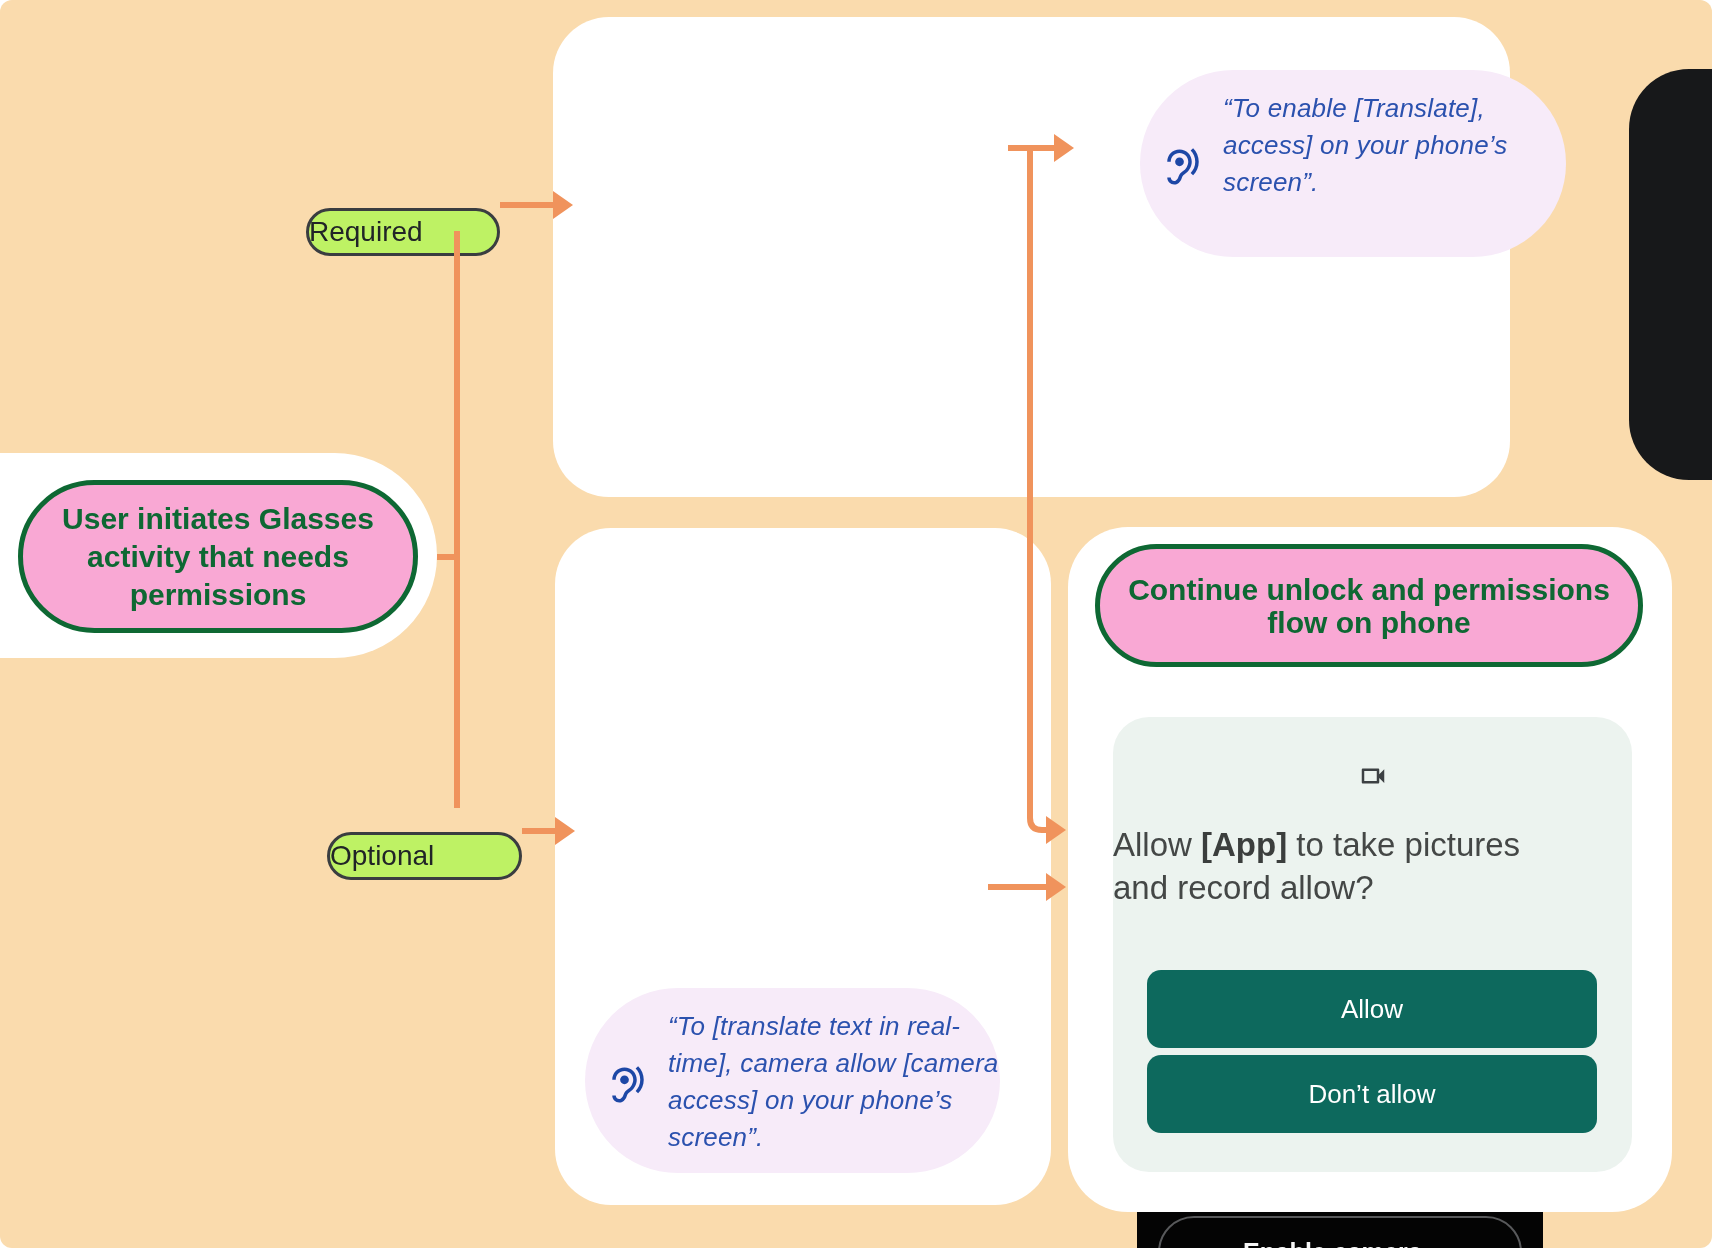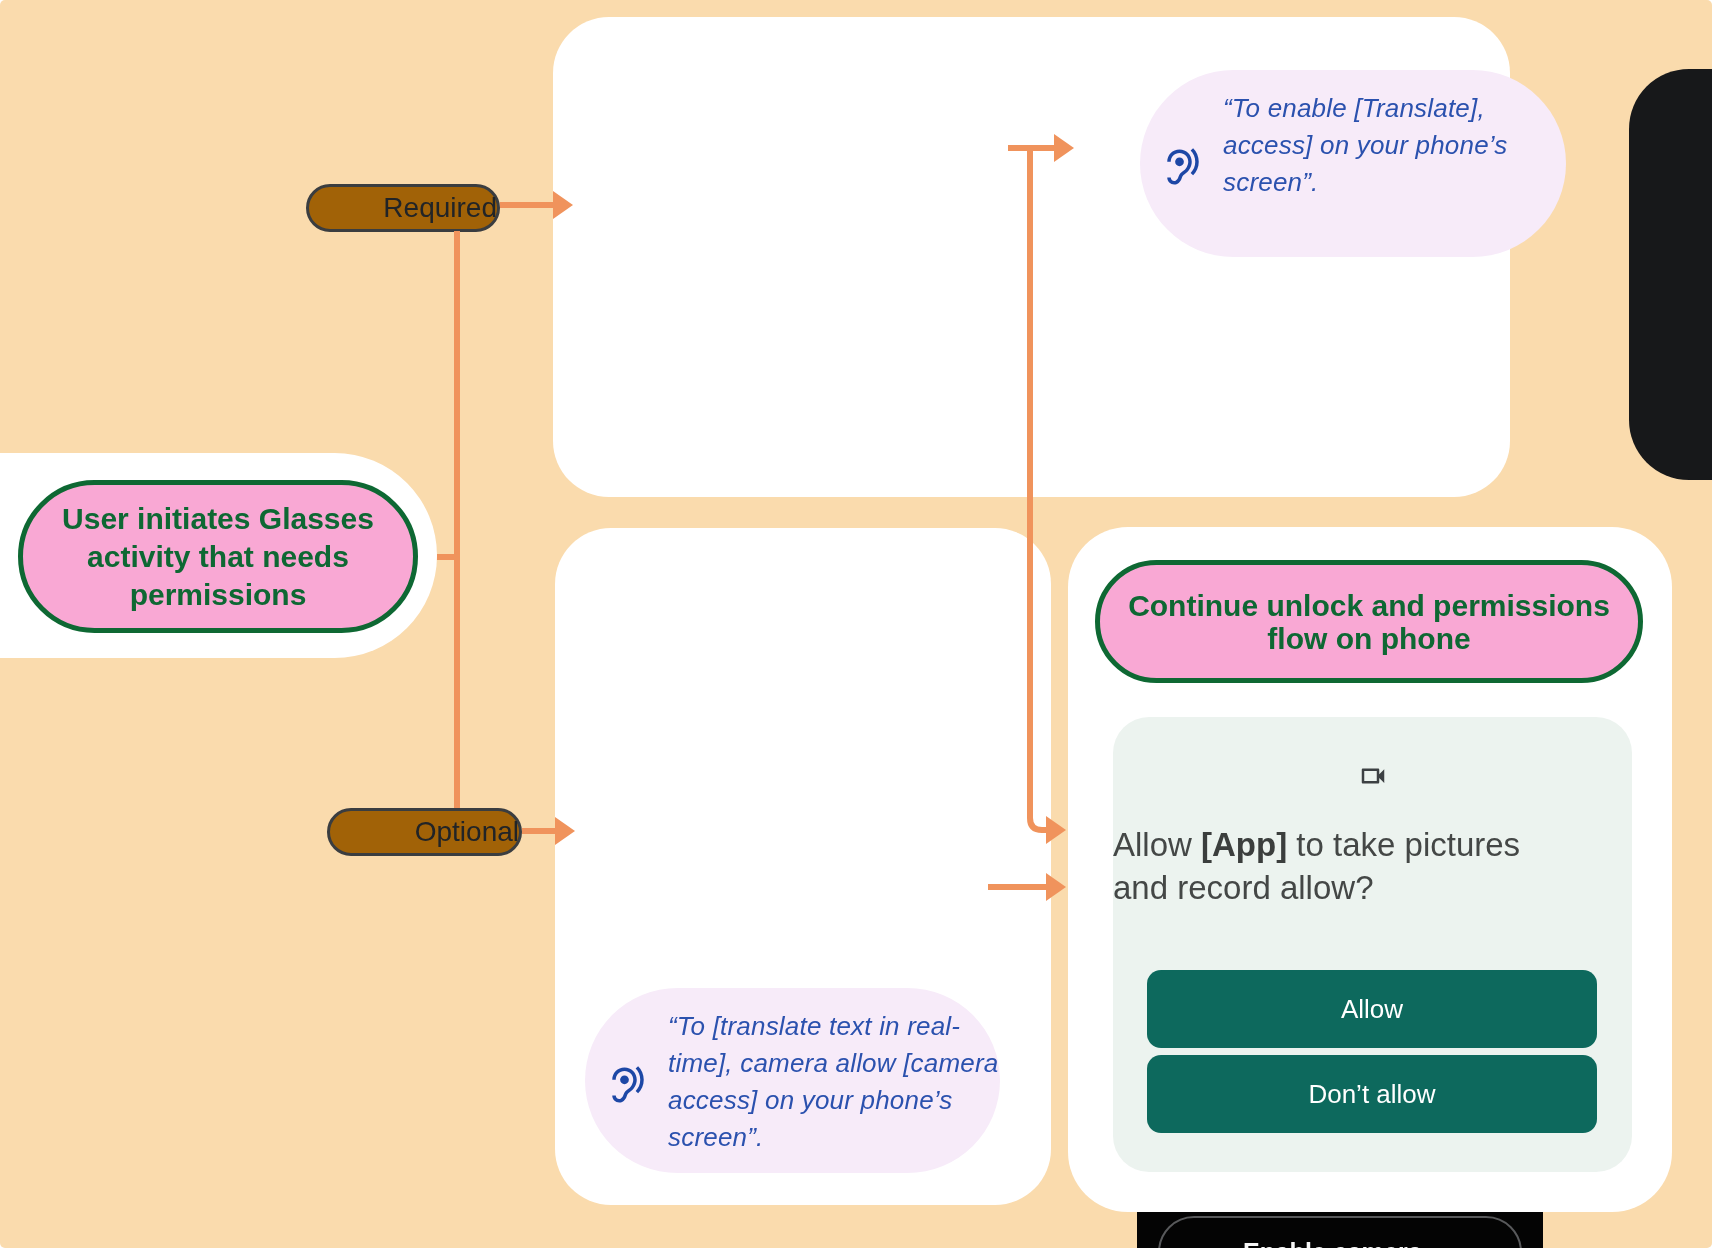--- a/index.html
+++ b/index.html
@@ -1,19 +1,19 @@
 <!DOCTYPE html>
 <html><head>
 <meta charset="utf-8">
 <title>Glasses permissions flow</title>
 <style>
   html,body{margin:0;padding:0;background:#ffffff;}
   .canvas{
     position:relative;width:1712px;height:1248px;background:#FADBAD;
-    border-radius:5px;overflow:hidden;
+    border-radius:12px;overflow:hidden;
     font-family:"Liberation Sans",sans-serif;
   }
   .card{position:absolute;background:#ffffff;}
   .card-top{left:553px;top:17px;width:957px;height:480px;border-radius:56px;}
   .card-mid{left:555px;top:528px;width:465px;height:677px;border-radius:56px;padding-left:31px;}
   .card-right{left:1068px;top:527px;width:604px;height:685px;border-radius:60px;}
   .start-blob{left:-50px;top:453px;width:487px;height:205px;border-radius:0 103px 103px 0;}
 
   .bubble{position:absolute;background:#F7EBF9;}
   .bubble-top{left:587px;top:53px;width:426px;height:187px;border-radius:94px;}
@@ -24,31 +24,31 @@
 
   .screen{position:absolute;}
   .screen-top{left:1076px;top:52px;width:407px;height:411px;background:#17181A;border-radius:60px;}
   .screen-mid{left:582px;top:558px;width:406px;height:405px;background:#040404;border-radius:60px;}
 
   .hud{position:absolute;left:21px;top:130px;width:364px;height:227px;
     border:2px solid #58595B;border-radius:36px;box-sizing:border-box;}
   .hud-text{position:absolute;left:83px;top:20px;font-size:25px;line-height:28.5px;
     color:#F7F7F7;font-weight:bold;letter-spacing:0.2px;}
 
-  .badge{position:absolute;background:#a16207;border:3.5px solid #3A3D40;border-radius:27px;
-    box-sizing:border-box;display:flex;align-items:center;justify-content:flex-end;
-    font-size:28px;color:#212427;}
+  .badge{position:absolute;background:#bef264;border:3.5px solid #3A3D40;border-radius:27px;
+    box-sizing:border-box;display:flex;align-items:center;justify-content:flex-start;
+    font-size:28px;color:#212427;margin-top:24px;}
   .badge-required{left:306px;top:184px;width:194px;height:48px;}
   .badge-optional{left:327px;top:808px;width:195px;height:48px;}
 
   .green-pill{border:5px solid #0E6833;border-radius:80px;box-sizing:border-box;
     display:flex;flex-direction:column;align-items:center;justify-content:center;
     color:#0E6833;font-weight:bold;background:#f9a8d4;text-align:center;}
   .start-pill{position:absolute;left:18px;top:480px;width:400px;height:153px;font-size:30px;line-height:38px;}
-  .continue-pill{position:absolute;left:27px;top:33px;width:548px;height:123px;
+  .continue-pill{position:absolute;left:27px;top:17px;width:548px;height:123px;
     border-radius:62px;font-size:30px;line-height:33px;}
 
   .dialog-card{position:absolute;left:45px;top:190px;width:519px;height:455px;
     background:#ECF3EF;border-radius:36px;}
   .dialog-cam{position:absolute;left:50%;transform:translateX(-50%);top:44px;width:36px;height:30px;color:#3C4043;}
   .dialog-question{position:absolute;left:0;top:106px;width:100%;text-align:left;
     font-size:33px;line-height:43px;color:#444746;}
   .dialog-question b{font-weight:bold;color:#3B3E3D;}
   .btn{position:absolute;left:34px;width:450px;height:78px;background:#0D695D;
     border:none;border-radius:14px;color:#ffffff;font-size:26px;

